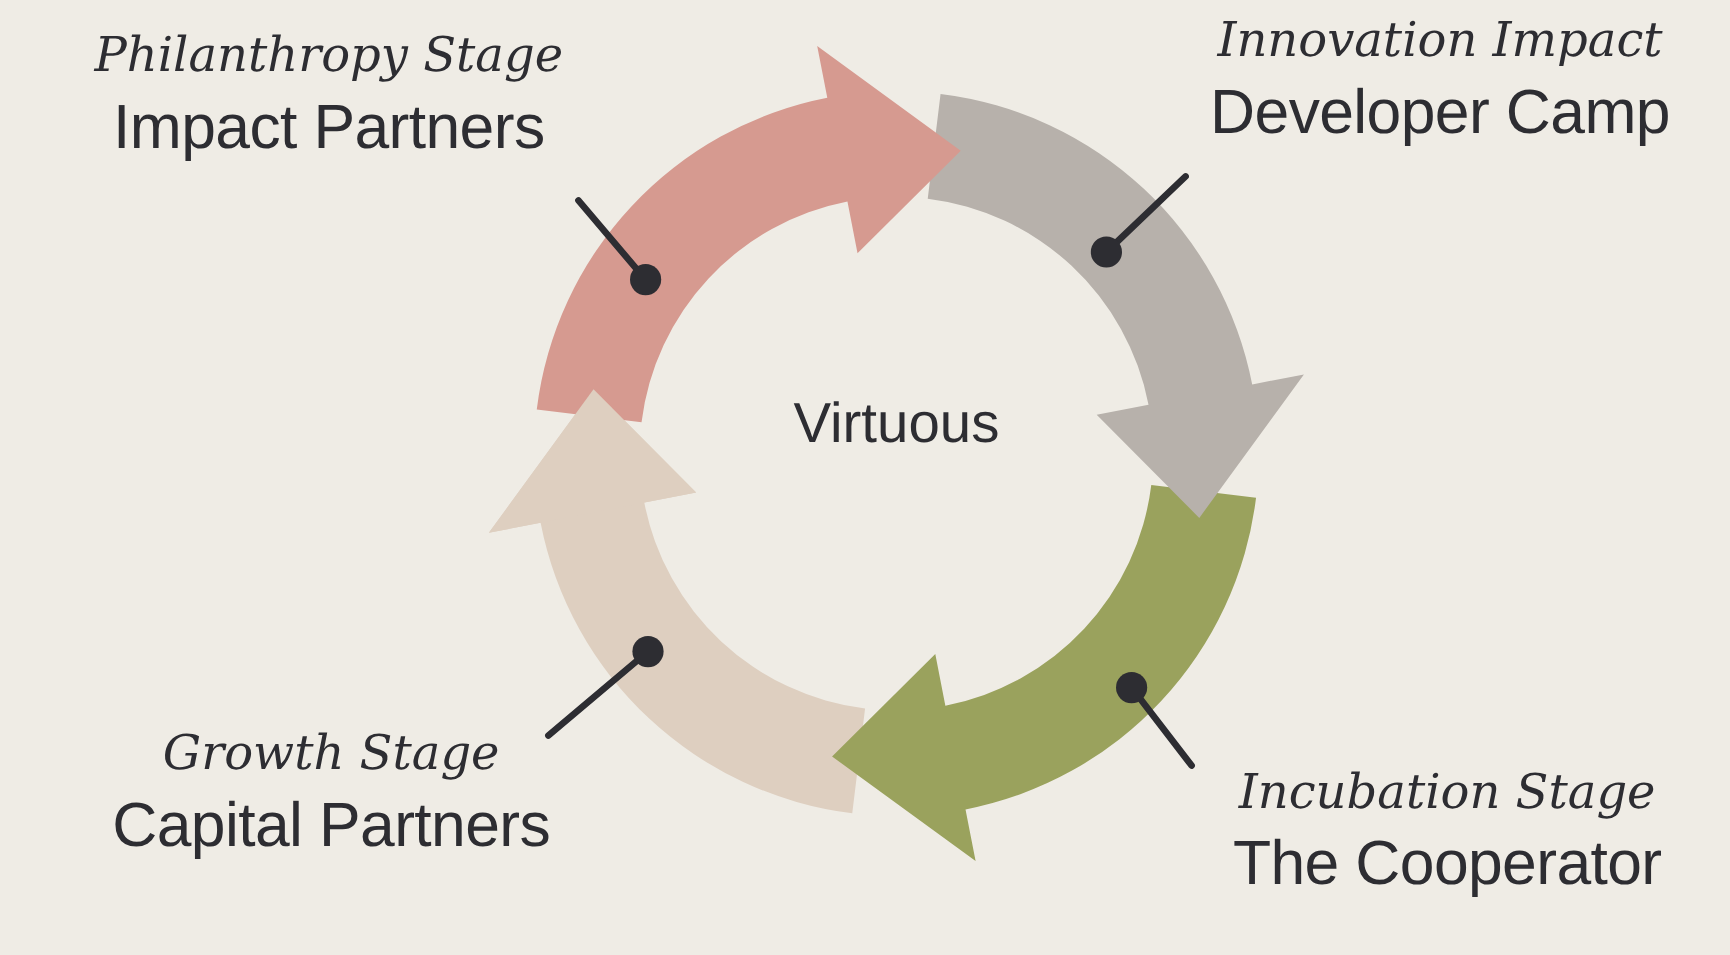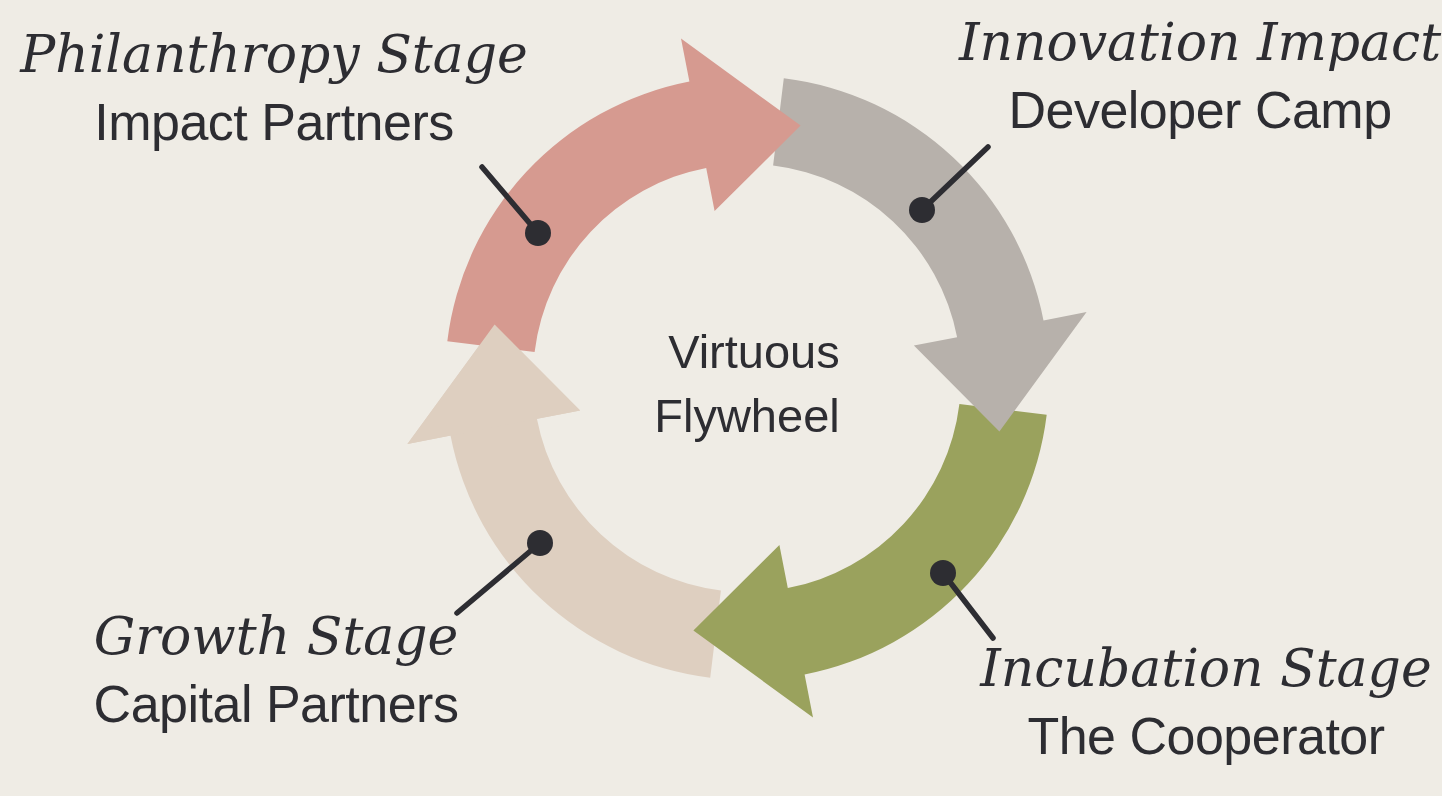--- a/index.html
+++ b/index.html
@@ -7,33 +7,33 @@
     position:relative;width:1442px;height:796px;overflow:hidden;
     font-family:"Liberation Sans",sans-serif;
   }
   .flywheel-svg{position:absolute;left:0;top:0;width:1442px;height:796px;}
   .stage-label{
     position:absolute;text-align:center;transform:translateX(-50%);
     white-space:nowrap;
   }
   .stage-name{
     font-family:"DejaVu Serif",serif;font-style:italic;
-    font-size:52px;line-height:1.32;
+    font-size:40px;line-height:1.32;
   }
   .entity-name{
     font-family:"Liberation Sans",sans-serif;font-weight:400;
     font-size:52px;line-height:1.3;letter-spacing:-0.5px;
   }
   .label-philanthropy{left:274px;top:20px;}
   .label-innovation{left:1200px;top:8px;}
   .label-growth{left:276px;top:602px;}
   .label-incubation{left:1206px;top:634px;}
   .center-label{
     position:absolute;left:747px;top:320px;transform:translateX(-50%);
-    text-align:right;font-size:47px;line-height:1.36;font-weight:400;
+    text-align:left;font-size:47px;line-height:1.36;font-weight:400;
     font-family:"Liberation Sans",sans-serif;white-space:nowrap;
   }
 </style>
 </head>
 <body>
 
 <div class="canvas" style="background: rgb(239, 236, 229); color: rgb(45, 45, 50);">
 
   <svg id="flywheel" class="flywheel-svg" viewBox="0 0 1442 796">
       <path d="M710.2 677.7 A302 302 0 0 1 450.5 435.6 L407.4 444.0 L494.6 324.4 L580.1 410.4 L536.9 418.8 A214 214 0 0 0 720.9 590.4 Z" fill="#decfc0"></path>
@@ -66,16 +66,15 @@
     <div class="entity-name">Capital Partners</div>
   </div>
 
   <div class="stage-label label-incubation">
     <div class="stage-name">Incubation Stage</div>
     <div class="entity-name">The Cooperator</div>
   </div>
 
   <div class="center-label">
     <div>Virtuous</div>
-    <div>Flywheel</div>
   </div>
 
 </div>
 
 </body></html>

